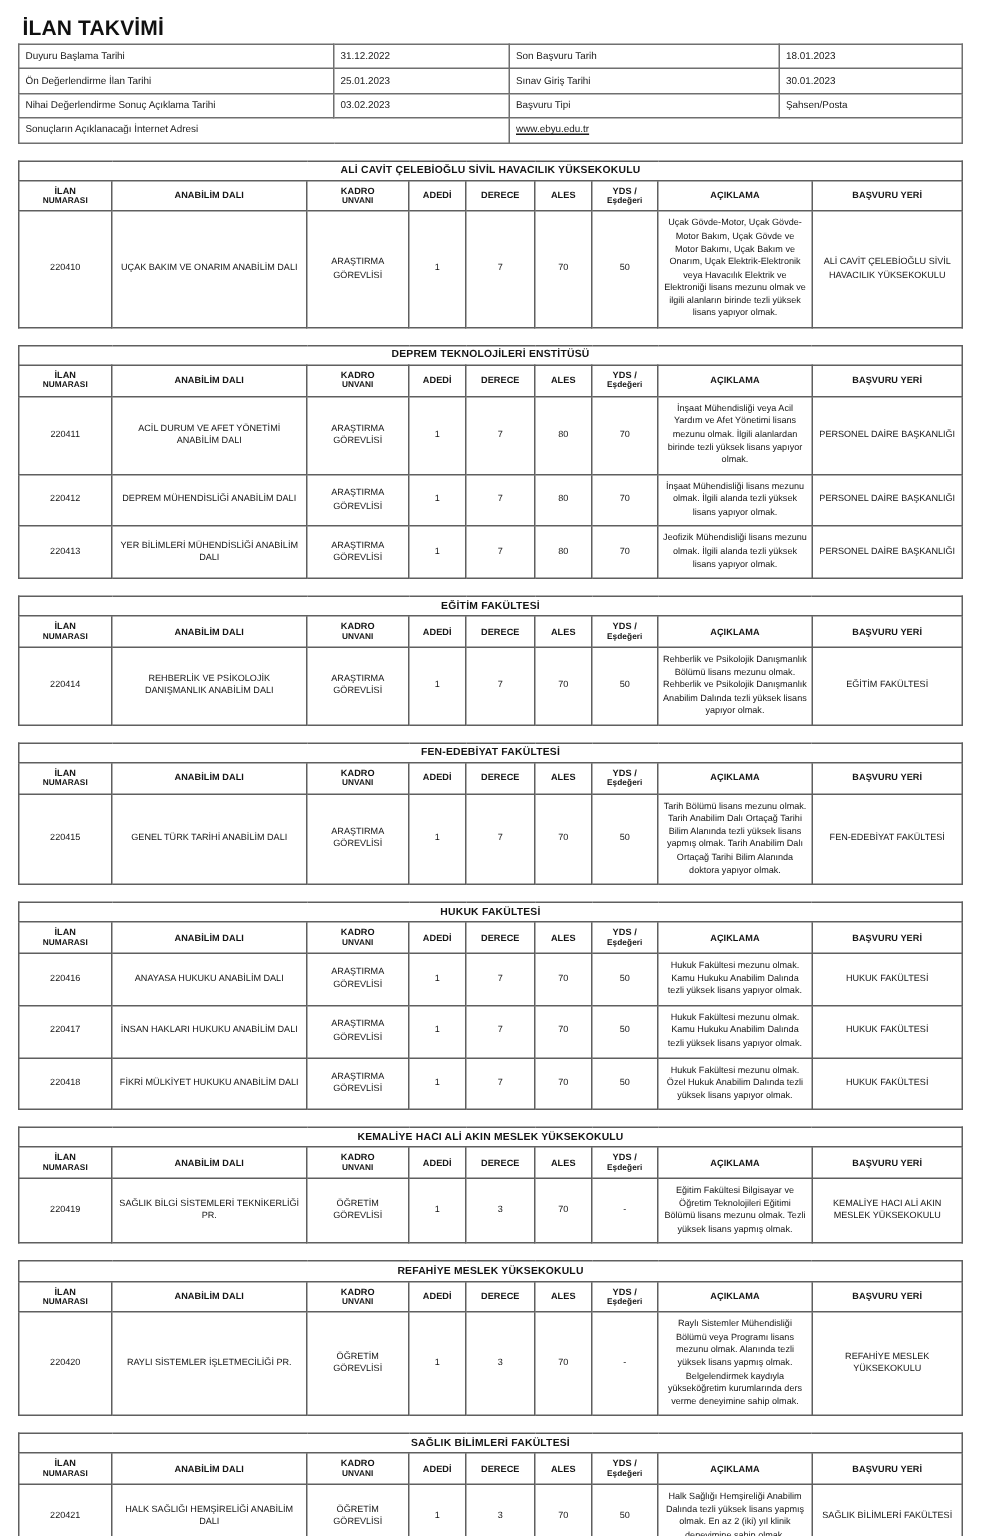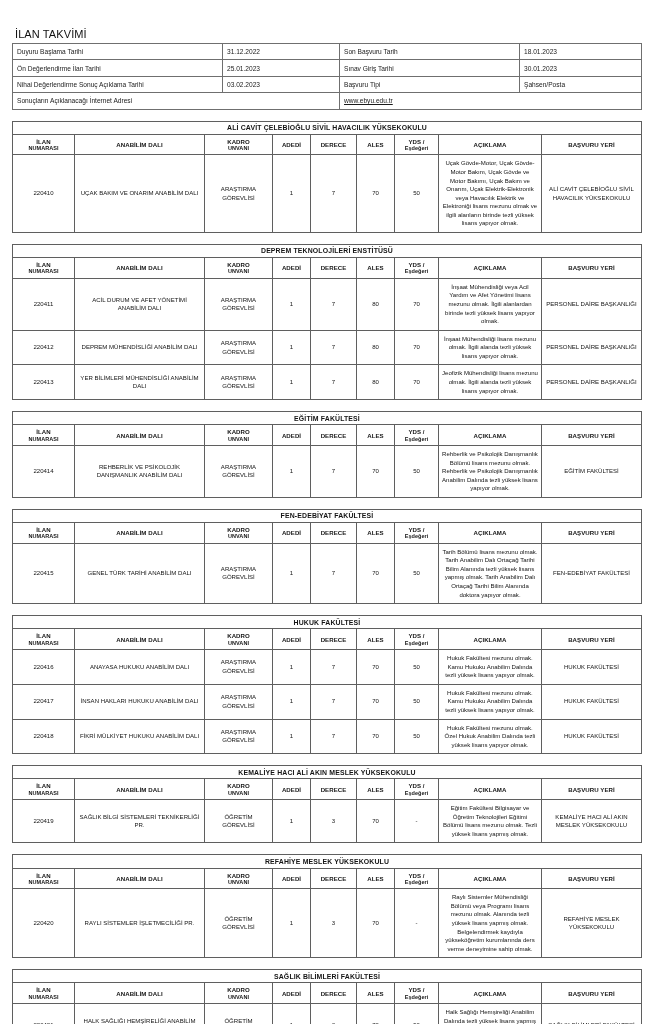--- a/index.html
+++ b/index.html
@@ -17,24 +17,24 @@
   .page {
     width: 654px;
     height: 1024px;
     box-sizing: border-box;
     padding: 10px 12px 6px 12px;
     position: relative;
   }
 
   
   .doc-title {
-    font-size: 11px;
-    font-weight: normal;
+    font-size: 14px;
+    font-weight: bold;
     letter-spacing: 0.1px;
-    margin: 18px 0 3px 3px;
+    margin: 0 0 3px 3px;
     color: #111;
   }
   table.cal {
     width: 100%;
     border-collapse: collapse;
     table-layout: fixed;
   }
   table.cal td {
     border: 1px solid #6f6f6f;
     font-size: 6.6px;

